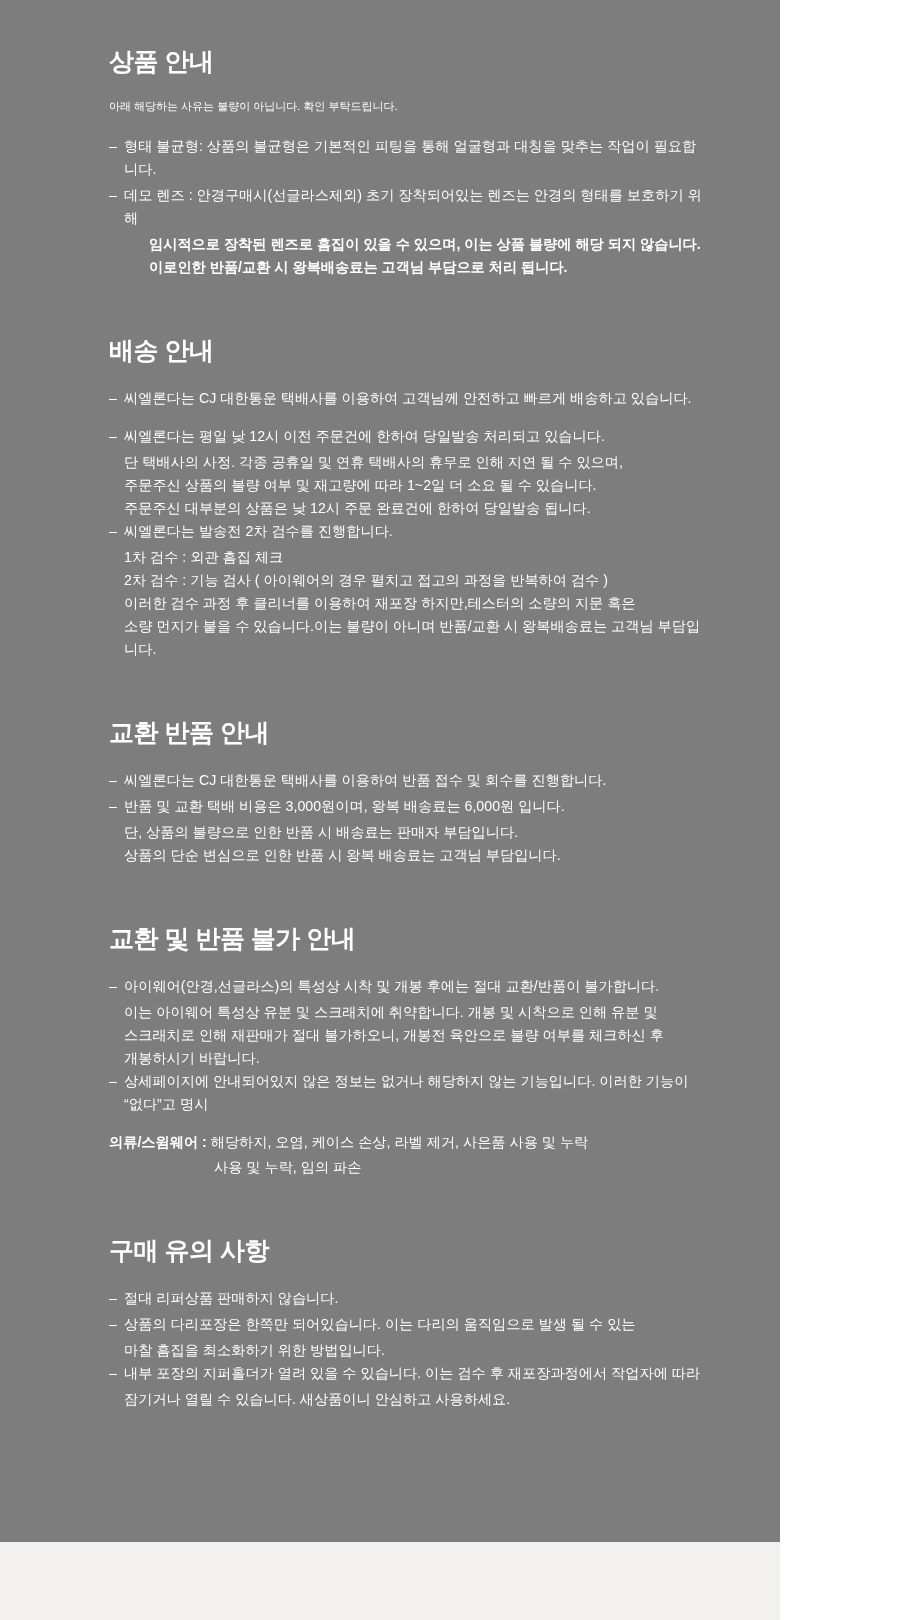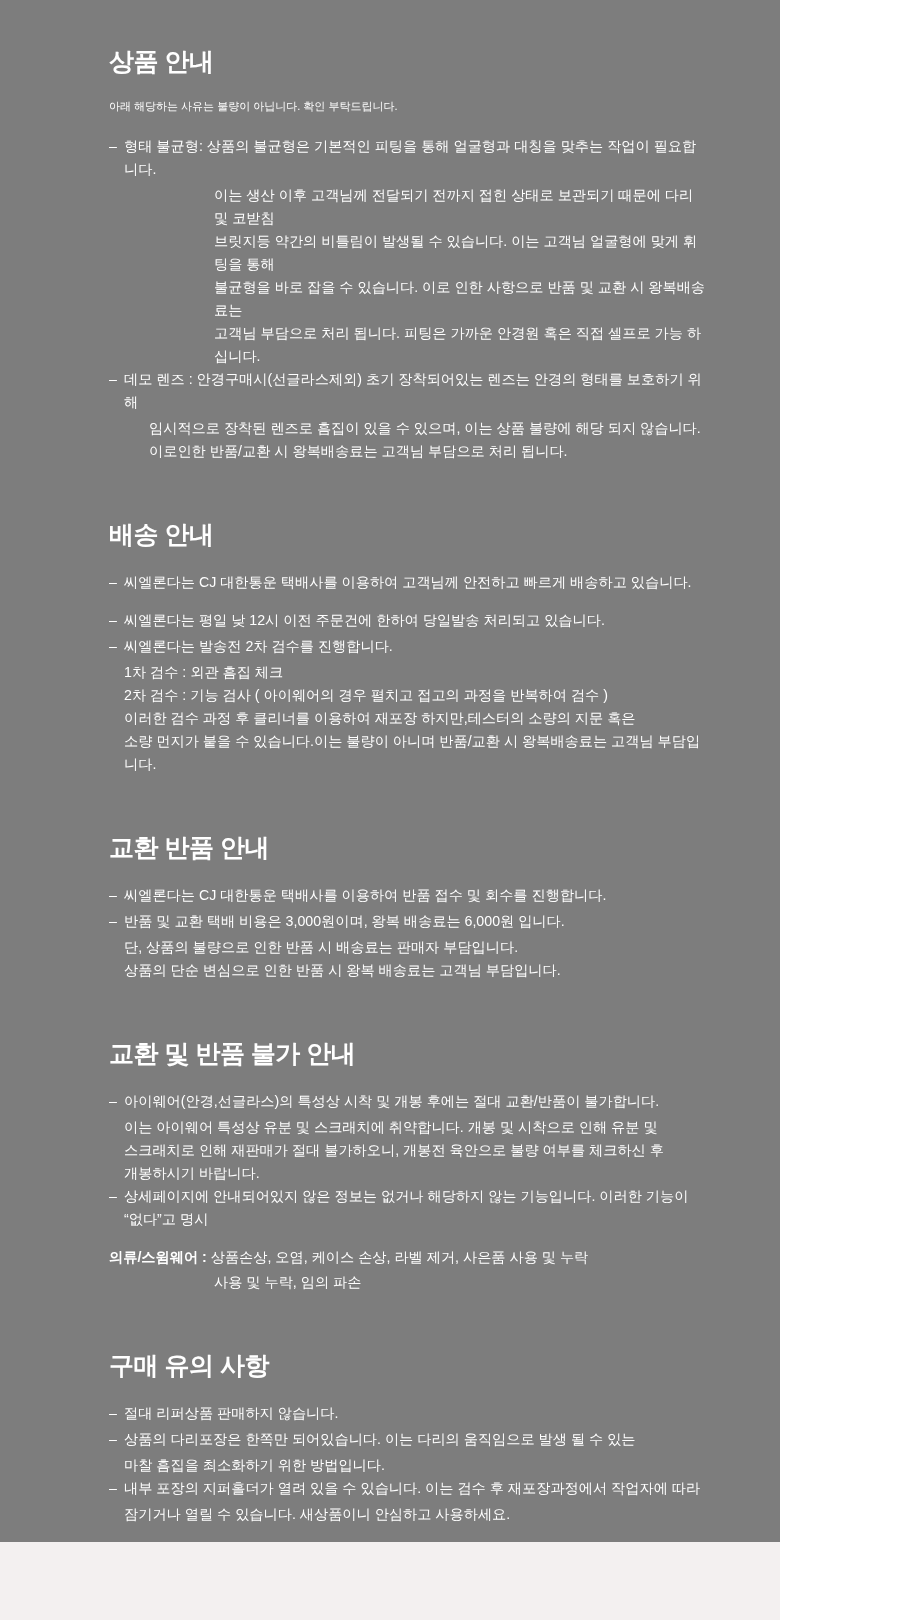--- a/index.html
+++ b/index.html
@@ -87,44 +87,41 @@
     flex: 1 1 auto;
     white-space: pre-line;
   }
   .hang {
     padding-left: 15px;
     white-space: pre-line;
   }
   .hang2 {
     padding-left: 40px;
     white-space: pre-line;
+    font-weight: bold;
   }
   .hang3 {
     padding-left: 105px;
     white-space: pre-line;
   }
 </style>
 </head>
 <body>
 
 <div class="page">
   <div class="content">
 
     <div class="section">
       <h2 class="section-title">상품 안내</h2>
       <p class="section-sub">아래 해당하는 사유는 불량이 아닙니다. 확인 부탁드립니다.</p>
       <div class="block">
         <div class="para">
           <span class="dash">–</span>
           <span class="ptext">형태 불균형: 상품의 불균형은 기본적인 피팅을 통해 얼굴형과 대칭을 맞추는 작업이 필요합니다.</span>
         </div>
-        <div class="hang3">이는 생산 이후 고객님께 전달되기 전까지 접힌 상태로 보관되기 때문에 다리 및 코받침
-브릿지등 약간의 비틀림이 발생될 수 있습니다. 이는 고객님 얼굴형에 맞게 휘팅을 통해
-불균형을 바로 잡을 수 있습니다. 이로 인한 사항으로 반품 및 교환 시 왕복배송료는
-고객님 부담으로 처리 됩니다. 피팅은 가까운 안경원 혹은 직접 셀프로 가능 하십니다.</div>
         <div class="para">
           <span class="dash">–</span>
           <span class="ptext">데모 렌즈   :  안경구매시(선글라스제외) 초기 장착되어있는 렌즈는 안경의 형태를 보호하기 위해</span>
         </div>
         <div class="hang2">임시적으로 장착된 렌즈로 흠집이 있을 수 있으며, 이는 상품 불량에 해당 되지 않습니다.
 이로인한 반품/교환 시 왕복배송료는 고객님 부담으로 처리 됩니다.</div>
       </div>
     </div>
 
     <div class="gap-xl"></div>
@@ -134,20 +131,23 @@
       <div class="block">
         <div class="para">
           <span class="dash">–</span>
           <span class="ptext">씨엘론다는 CJ 대한통운 택배사를 이용하여 고객님께 안전하고 빠르게 배송하고 있습니다.</span>
         </div>
         <div class="gap-s"></div>
         <div class="para">
           <span class="dash">–</span>
           <span class="ptext">씨엘론다는 평일 낮 12시 이전 주문건에 한하여 당일발송 처리되고 있습니다.</span>
         </div>
+        <div class="hang">단 택배사의 사정. 각종 공휴일 및 연휴 택배사의 휴무로 인해 지연 될 수 있으며,
+주문주신 상품의 불량 여부 및 재고량에 따라 1~2일 더 소요 될 수 있습니다.
+주문주신 대부분의 상품은 낮 12시 주문 완료건에 한하여 당일발송 됩니다.</div>
         <div class="para">
           <span class="dash">–</span>
           <span class="ptext">씨엘론다는 발송전 2차 검수를 진행합니다.</span>
         </div>
         <div class="hang">1차 검수 : 외관 흠집 체크
 2차 검수 : 기능 검사 ( 아이웨어의 경우 펼치고 접고의 과정을 반복하여 검수 )
 이러한 검수 과정 후 클리너를 이용하여 재포장 하지만,테스터의 소량의 지문 혹은
 소량 먼지가 붙을 수 있습니다.이는 불량이 아니며 반품/교환 시 왕복배송료는 고객님 부담입니다.</div>
       </div>
     </div>
@@ -182,21 +182,21 @@
         <div class="hang">이는 아이웨어 특성상 유분 및 스크래치에 취약합니다. 개봉 및 시착으로 인해 유분 및
 스크래치로 인해 재판매가 절대 불가하오니, 개봉전 육안으로 불량 여부를 체크하신 후
 개봉하시기 바랍니다.</div>
         <div class="para">
           <span class="dash">–</span>
           <span class="ptext">상세페이지에 안내되어있지 않은 정보는 없거나 해당하지 않는 기능입니다. 이러한 기능이 “없다”고 명시</span>
         </div>
         <div class="gap-s"></div>
         <div class="label-line">
           <span class="label-key">의류/스윔웨어 :</span>
-          <span class="label-val">상품손상, 오염, 케이스 손상, 라벨 제거, 사은품 사용 및 누락</span>
+          <span class="label-val">해당하지, 오염, 케이스 손상, 라벨 제거, 사은품 사용 및 누락</span>
         </div>
         <div class="hang3">사용 및 누락, 임의 파손</div>
       </div>
     </div>
 
     <div class="gap-xl"></div>
 
     <div class="section">
       <h2 class="section-title">구매 유의 사항</h2>
       <div class="block">

